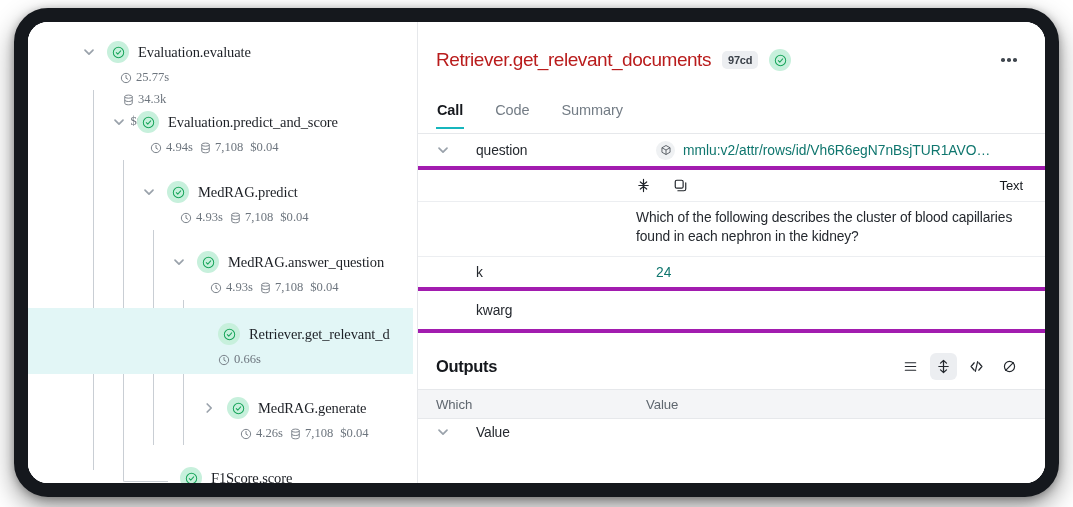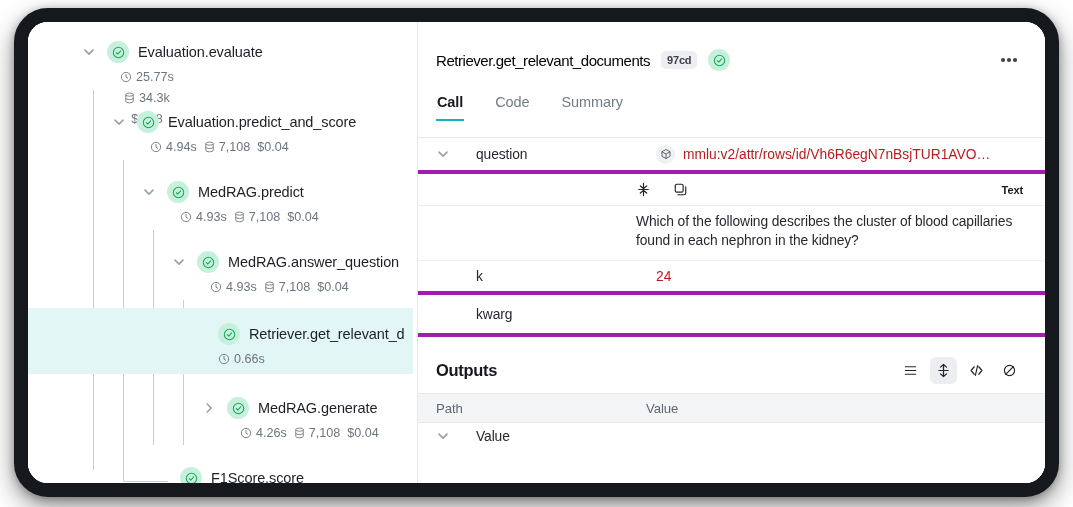--- a/index.html
+++ b/index.html
@@ -31,21 +31,21 @@
 
   
   #tree {
     position: relative;
     width: 390px;
     flex: 0 0 390px;
     background: #ffffff;
     border-right: 1px solid #e6e8eb;
     overflow: hidden;
   }
-  .node { position: absolute; left: 0; right: 4px; }
+  .node { position: absolute; left: 0; right: 4px; font-family: Liberation Serif, serif; }
   .node .hl {
     position: absolute; left: 0; right: 0; top: 0; bottom: 0;
     background: transparent;
   }
   .node.selected .hl { background: #e2f6f6; }
 
   .guide {
     position: absolute;
     width: 1px;
     background: #c9ced4;
@@ -106,22 +106,22 @@
     overflow: hidden;
   }
   #dhead {
     display: flex;
     align-items: center;
     padding: 18px 22px 0 18px;
     gap: 11px;
     height: 58px;
   }
   #dtitle {
-    font-size: 15px;
-    color: #000000;
+    font-size: 19px;
+    color: #b91c1c;
     letter-spacing: -.45px;
     white-space: nowrap;
   }
   #dbadge {
     background: #eceef1;
     color: #3b4149;
     font-size: 11px;
     font-weight: bold;
     border-radius: 5px;
     padding: 3px 6px;
@@ -138,23 +138,23 @@
     color: #4a5159;
     display: flex; align-items: center; gap: 2.5px;
     padding: 6px;
     cursor: pointer;
   }
   #dmore i { width: 3.6px; height: 3.6px; border-radius: 50%; background: #41474f; display: block; }
 
   #tabs {
     display: flex;
     gap: 30px;
-    padding: 0 22px 16px 18px;
+    padding: 0 22px 4px 18px;
     border-bottom: 1px solid #e6e8eb;
-    margin-top: 8px;
+    margin-top: 16px;
   }
   .tab {
     font-size: 14.5px;
     color: #737c85;
     padding: 6px 1px 9px 1px;
     border-bottom: 2.5px solid transparent;
     cursor: pointer;
     letter-spacing: -.1px;
   }
   .tab.active { color: #15181d; font-weight: bold; border-bottom-color: #16b6bd; }
@@ -173,41 +173,41 @@
   }
   .kname {
     width: 180px; flex: 0 0 180px;
     font-size: 13.8px;
     color: #25292f;
     letter-spacing: -.1px;
   }
   .kval {
     flex: 1 1 auto;
     font-size: 13.8px;
-    color: #b91c1c;
+    color: #0f766e;
     display: flex; align-items: center; gap: 8px;
     white-space: nowrap;
     overflow: hidden;
   }
   .refchip {
     width: 19px; height: 19px; flex: 0 0 19px;
     border-radius: 50%;
     background: #eff1f3;
     display: flex; align-items: center; justify-content: center;
   }
 
   .texthead {
     display: flex; align-items: center;
     padding: 6px 22px 6px 218px;
     border-bottom: 1px solid #eceef1;
     gap: 22px;
     height: 32px;
   }
   .ticon { color: #20242a; display: flex; align-items: center; cursor: pointer; }
-  .tlabel { margin-left: auto; font-size: 11px; color: #15181d; font-weight: bold; letter-spacing: -.1px; }
+  .tlabel { margin-left: auto; font-size: 13px; color: #15181d; font-weight: normal; letter-spacing: -.1px; }
   .textbody {
     padding: 6px 22px 10px 218px;
     font-size: 13.8px;
     line-height: 19px;
     color: #25292f;
     border-bottom: 1px solid #eceef1;
     letter-spacing: -.1px;
   }
 
   #outhead {
@@ -568,21 +568,21 @@
           <span class="oi">
             <svg width="15" height="15" viewBox="0 0 16 16">
                 <circle cx="8" cy="8" r="5.4" fill="none" stroke="currentColor" stroke-width="1.25"></circle>
                 <path d="M3.9 12.1 L12.1 3.9" fill="none" stroke="currentColor" stroke-width="1.25" stroke-linecap="round"></path>
               </svg>
           </span>
         </span>
       </div>
 
       <div id="thead">
-        <span class="th path">Path</span>
+        <span class="th path">Which</span>
         <span class="th">Value</span>
       </div>
 
       <div id="trow">
         <span class="kcell-chev">
           <svg width="14" height="14" viewBox="0 0 14 14">
               <path d="M3 5.2 L7 9.2 L11 5.2" fill="none" stroke="currentColor" stroke-width="1.7" stroke-linecap="round" stroke-linejoin="round"></path>
             </svg>
         </span>
         <span id="tval">Value</span>

